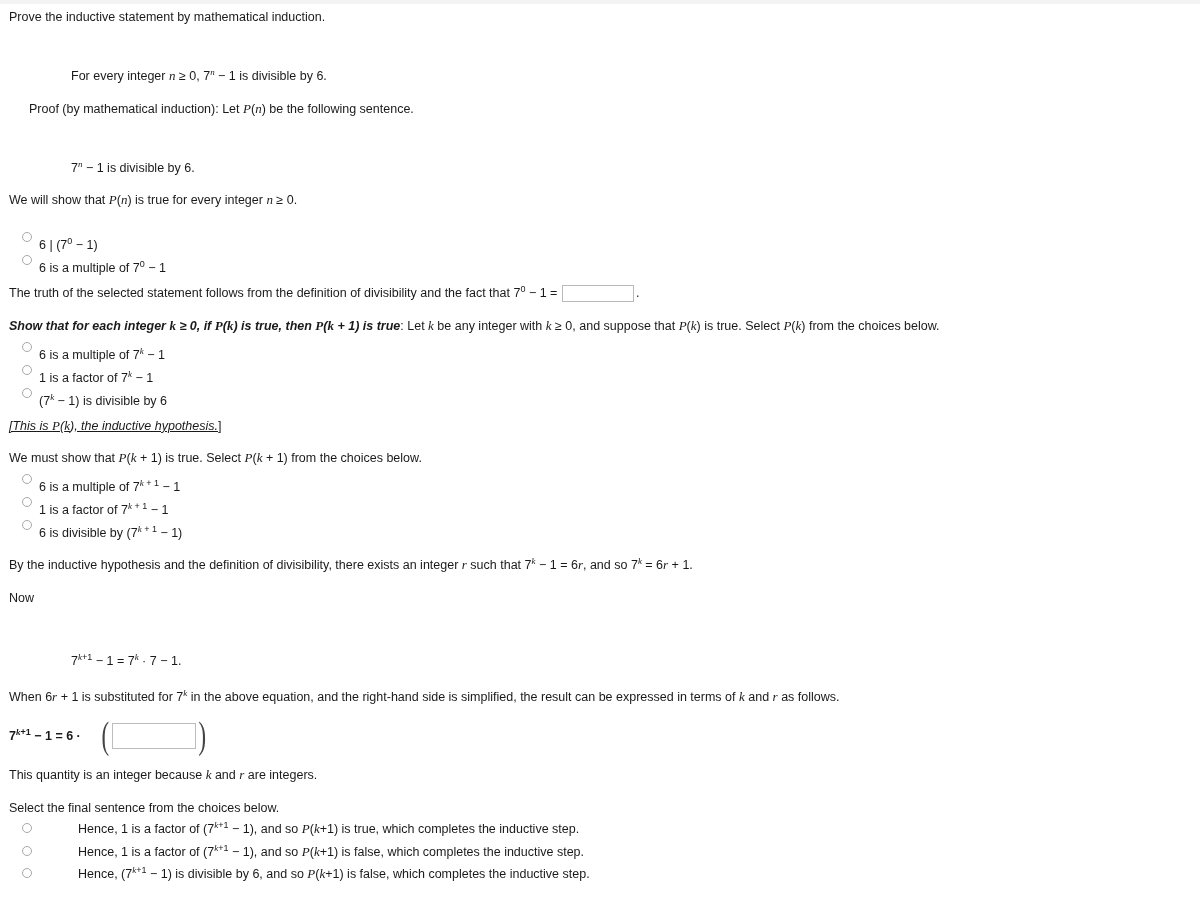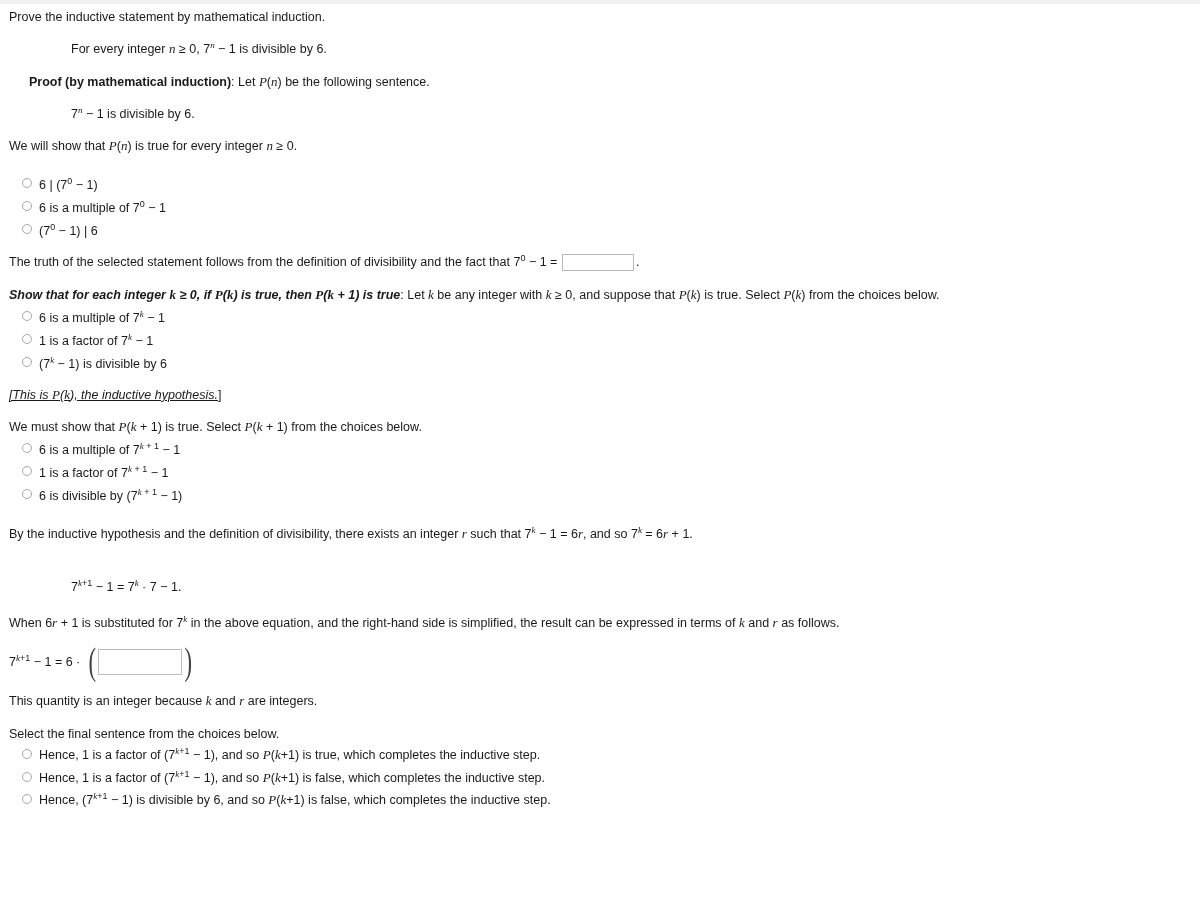--- a/index.html
+++ b/index.html
@@ -28,28 +28,29 @@
     top: 4px; left: 0;
     width: 1200px;
   }
   .line {
     padding: 0 0 0 9px;
     line-height: 1.28;
     white-space: nowrap;
   }
   .indent {
     padding-left: 71px;
+    margin-top: 27px;
   }
   .gap-sm { height: 14px; }
   .gap-md { height: 16px; }
   .gap-lg { height: 20px; }
   .gap-xs { height: 9px; }
   .gap-tiny { height: 5px; }
   b.hdr {
-    font-weight: bold;
+    font-weight: normal;
     padding-left: 20px;
   }
   i.it, em {
     font-style: italic;
     text-decoration: underline;
   }
   .bi {
     font-weight: bold;
     font-style: italic;
   }
@@ -81,21 +82,21 @@
     border-radius: 50%;
     background: #fff;
     box-sizing: border-box;
     flex: 0 0 auto;
     margin-top: 2px;
     margin-right: 7px;
   }
   .choice .txt {
     line-height: 1.15;
     position: relative;
-    top: 2px;
+    top: 8px;
   }
   
   .tbox {
     display: inline-block;
     width: 72px;
     height: 17px;
     border: 1px solid #b9b9b9;
     background: #ffffff;
     vertical-align: middle;
     box-sizing: border-box;
@@ -122,27 +123,28 @@
     color: #444;
     transform: scaleX(0.6);
   }
   .eqline {
     padding-left: 9px;
     display: flex;
     align-items: center;
     height: 34px;
     white-space: nowrap;
   }
-  .eqline .lhs { margin-right: 3px; }
+  .eqline .lhs { margin-right: 16px; font-weight: bold; }
   .final-choice {
     display: flex;
     align-items: flex-start;
     padding-left: 22px;
     height: 22.8px;
     white-space: nowrap;
+    gap: 39px;
   }
 </style>
 </head>
 <body>
 
 <div class="topstrip"></div>
 
 <div class="page">
 
   <div class="gap-tiny"></div>
@@ -172,24 +174,20 @@
 
   <div>
     <div class="choice">
       <span class="radio"></span>
       <span class="txt">6 | (7<sup>0</sup> − 1)</span>
     </div>
     <div class="choice">
       <span class="radio"></span>
       <span class="txt">6 is a multiple of 7<sup>0</sup> − 1</span>
     </div>
-    <div class="choice">
-      <span class="radio"></span>
-      <span class="txt">(7<sup>0</sup> − 1) | 6</span>
-    </div>
   </div>
 
   <div class="gap-xs"></div>
 
   <div class="line">The truth of the selected statement follows from the definition of divisibility and the fact that 7<sup>0</sup> − 1 = <span class="tbox"></span> .</div>
 
   <div class="gap-md"></div>
 
   <div class="line"><span class="bi">Show that for each integer <var class="v" style="font-weight:bold">k</var> ≥ 0, if <var class="v" style="font-weight:bold">P</var>(<var class="v" style="font-weight:bold">k</var>) is true, then <var class="v" style="font-weight:bold">P</var>(<var class="v" style="font-weight:bold">k</var> + 1) is true</span>: Let <var class="v">k</var> be any integer with <var class="v">k</var> ≥ 0, and suppose that <var class="v">P</var>(<var class="v">k</var>) is true. Select <var class="v">P</var>(<var class="v">k</var>) from the choices below.</div>
 
@@ -234,20 +232,21 @@
       <span class="txt">6 is divisible by (7<sup><var class="v">k</var> + 1</sup> − 1)</span>
     </div>
   </div>
 
   <div class="gap-md"></div>
 
   <div class="line">By the inductive hypothesis and the definition of divisibility, there exists an integer <var class="v">r</var> such that 7<sup><var class="v">k</var></sup> − 1 = 6<var class="v">r</var>, and so 7<sup><var class="v">k</var></sup> = 6<var class="v">r</var> + 1.</div>
 
   <div class="gap-md"></div>
 
+  <div class="line">Now</div>
 
   <div class="gap-lg"></div>
 
   <div class="line indent">7<sup><var class="v">k</var>+1</sup> − 1 = 7<sup><var class="v">k</var></sup> · 7 − 1.</div>
 
   <div class="gap-lg"></div>
 
   <div class="line">When 6<var class="v">r</var> + 1 is substituted for 7<sup><var class="v">k</var></sup> in the above equation, and the right-hand side is simplified, the result can be expressed in terms of <var class="v">k</var> and <var class="v">r</var> as follows.</div>
 
   <div class="gap-sm"></div>

